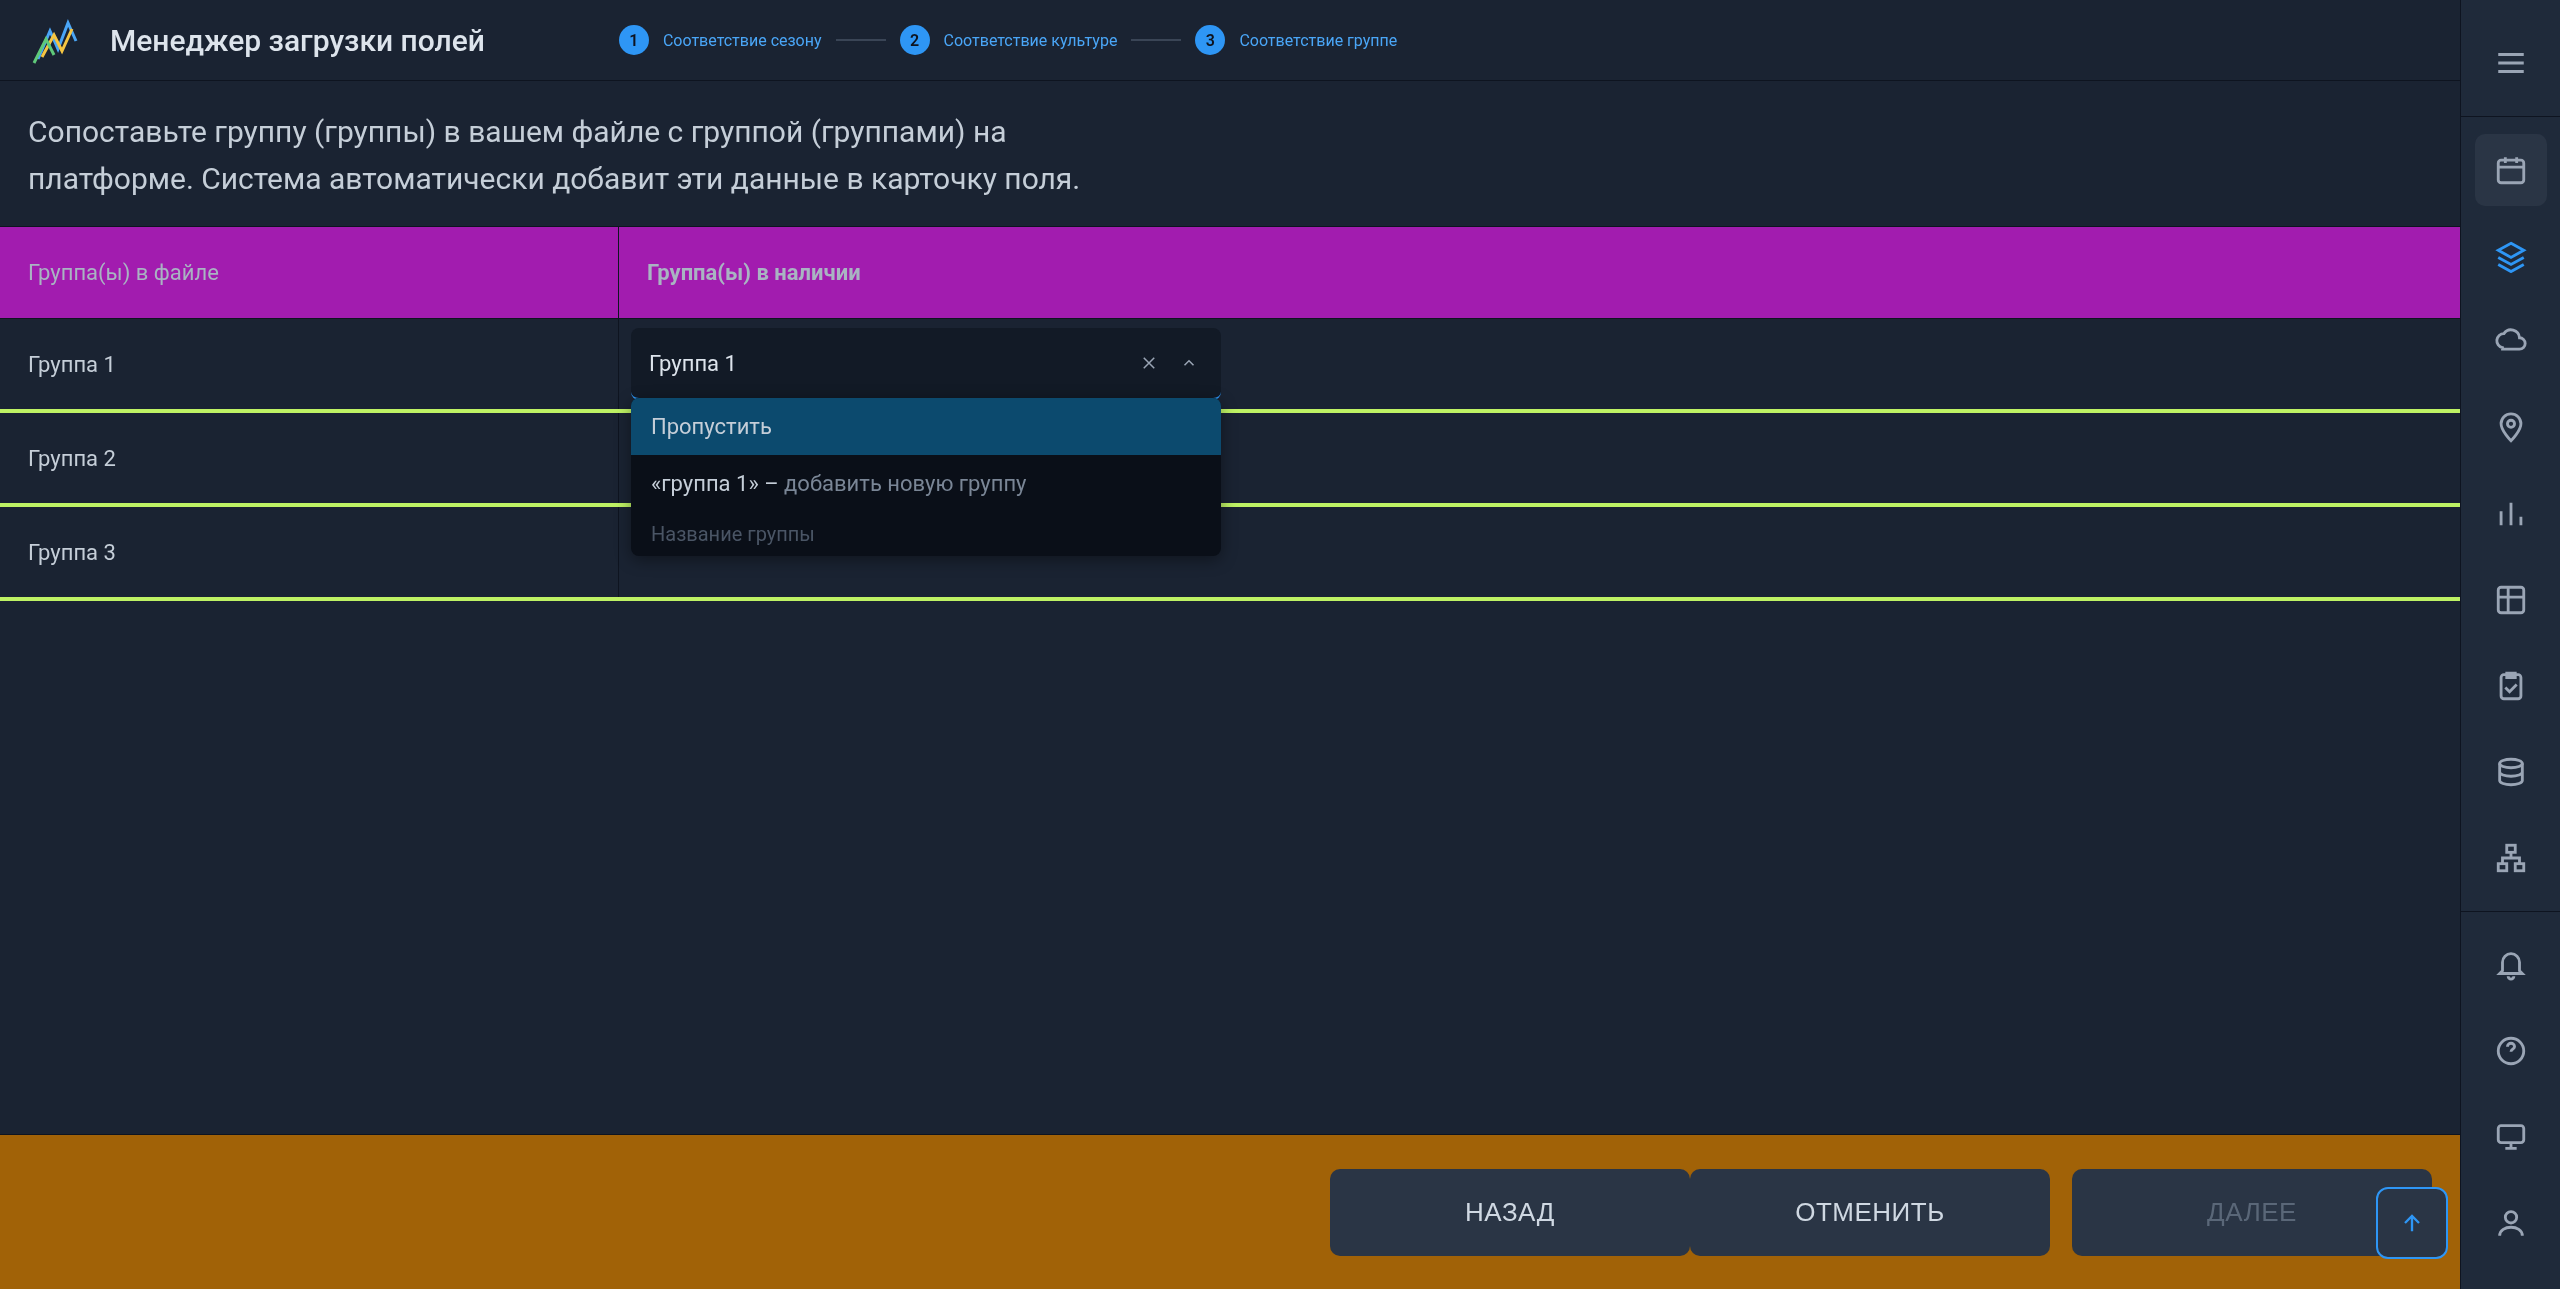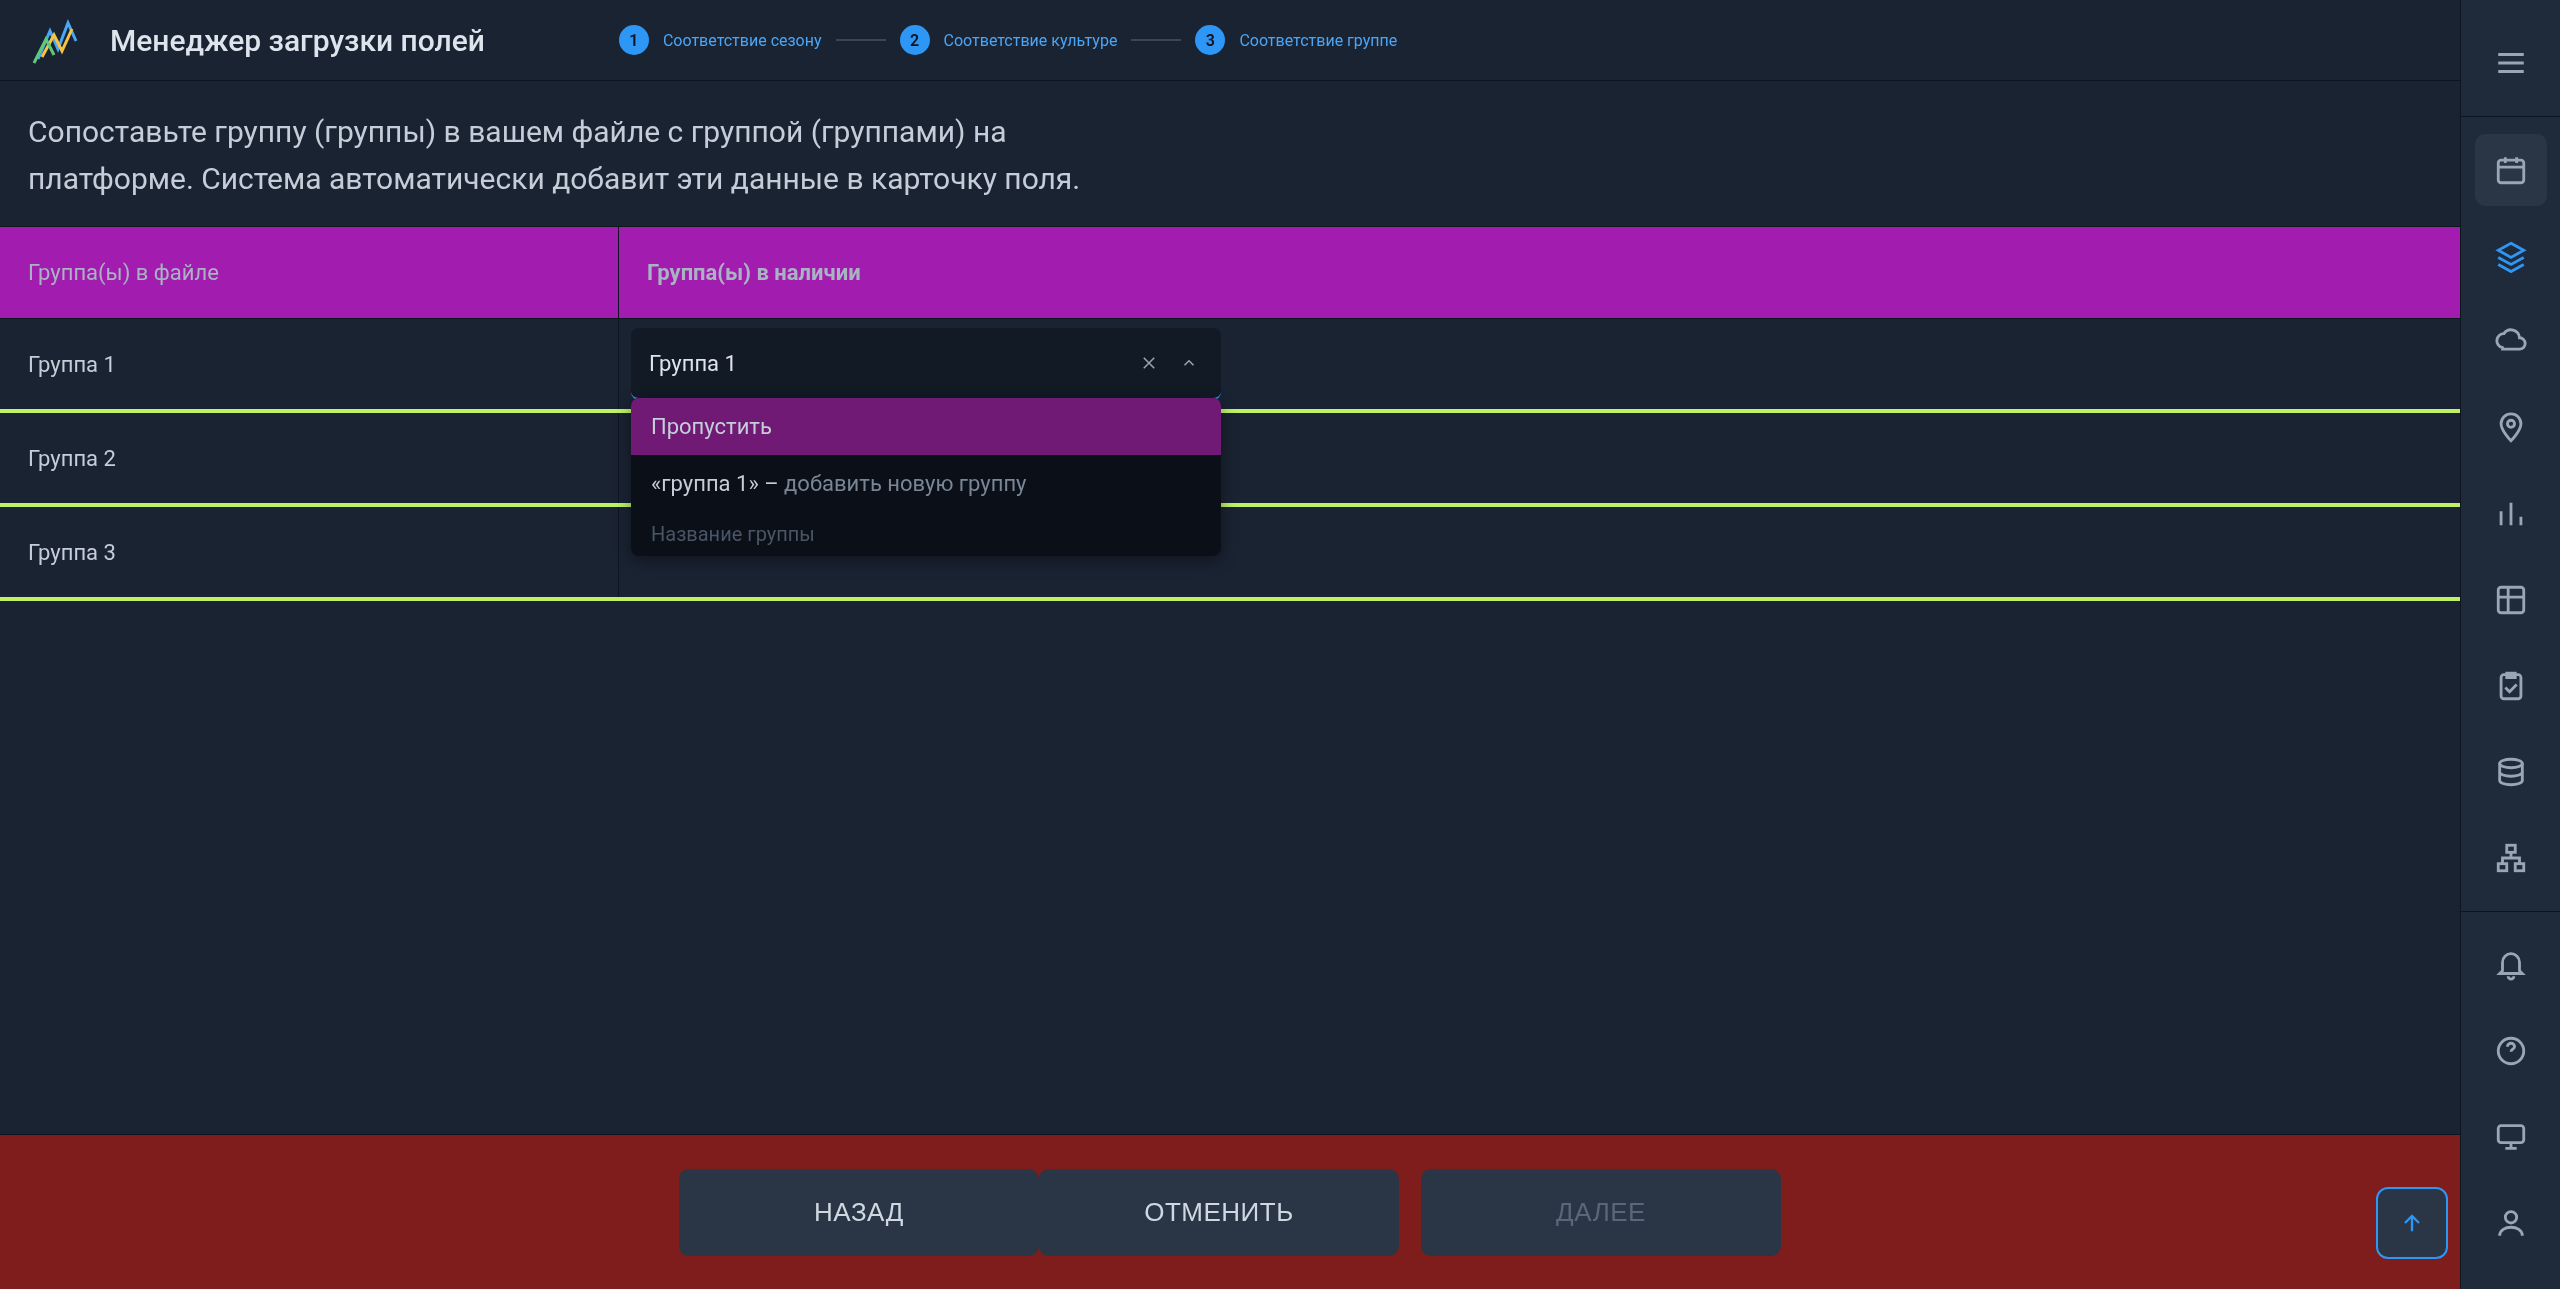--- a/index.html
+++ b/index.html
@@ -165,35 +165,35 @@
     overflow: hidden;
     z-index: 20;
     box-shadow: 0 4px 16px rgba(0,0,0,0.4);
   }
   .dropdown-item {
     padding: 16px 20px;
     font-size: 22px;
     color: #c5ced8;
     cursor: pointer;
   }
-  .dropdown-item.selected { background: #701a75; }
+  .dropdown-item.selected { background: #0c4a6e; }
   .dropdown-item .muted { color: #7a8696; }
   .dropdown-hint {
     padding: 10px 20px;
     font-size: 20px;
     color: #4a5565;
   }
   .footer {
     height: 155px;
     border-top: 1px solid #0e1420;
     display: flex;
     align-items: center;
-    justify-content: center;
+    justify-content: flex-end;
     padding: 0 28px;
-    background: #7f1d1d;
+    background: #a16207;
   }
   .footer-right { display: flex; gap: 22px; }
   .btn {
     height: 87px;
     min-width: 360px;
     border-radius: 10px;
     background: #2a3545;
     color: #cfd8e2;
     border: none;
     font-size: 26px;

